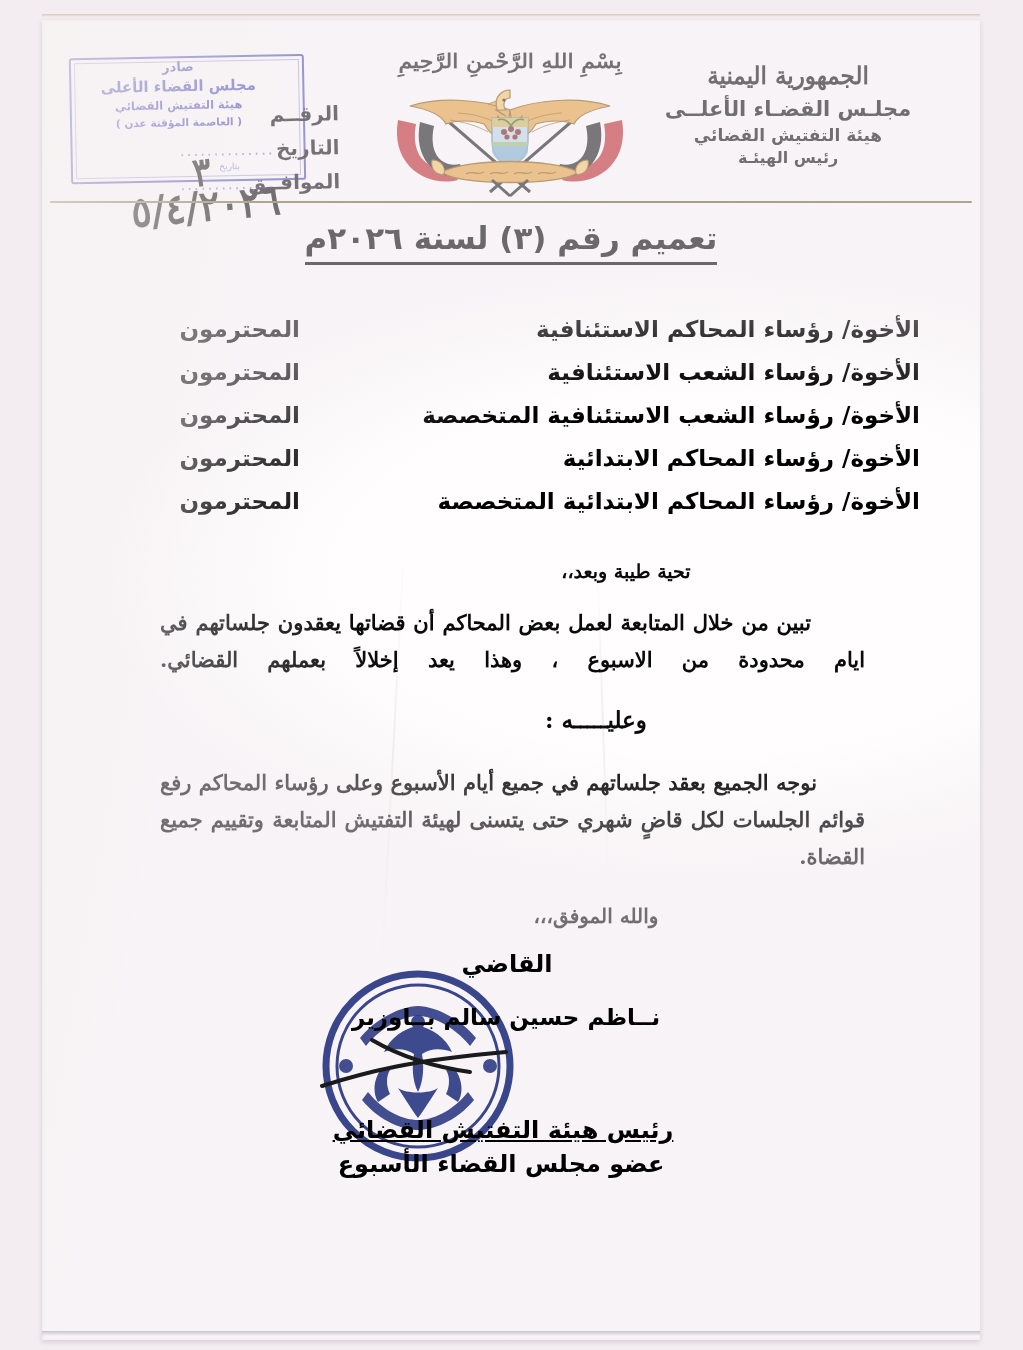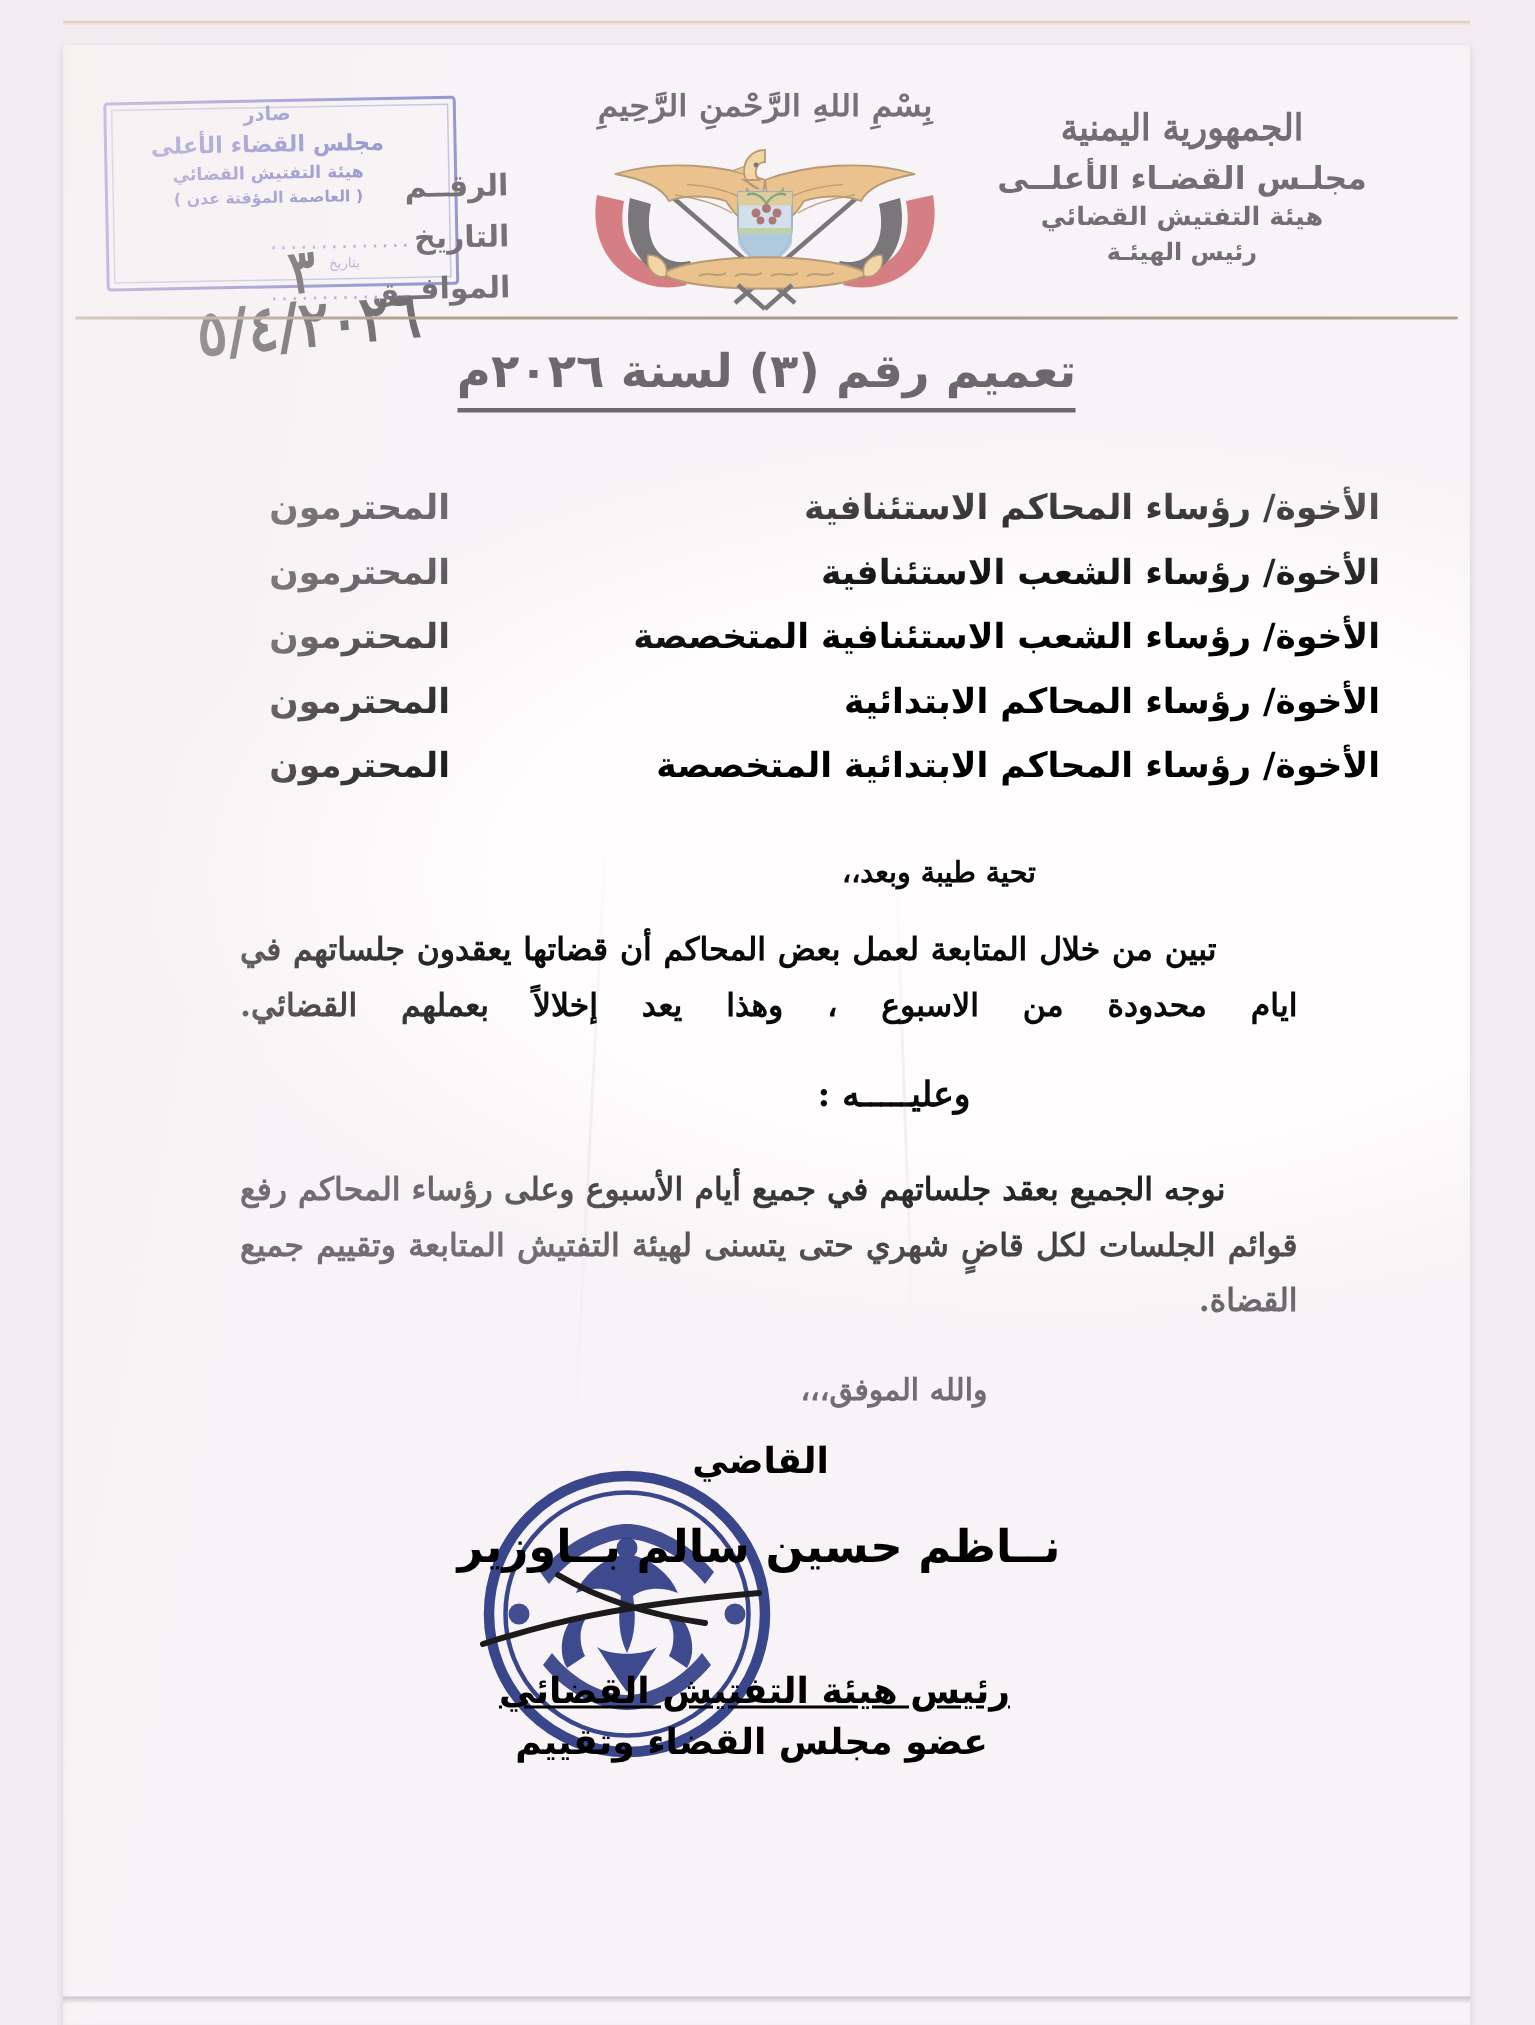--- a/index.html
+++ b/index.html
@@ -11,21 +11,21 @@
   body {
     width: 1023px; height: 1350px;
     position: relative;
     overflow: hidden;
     font-family: "DejaVu Sans", "Liberation Sans", sans-serif;
   }
 
   
   #paper {
     position: absolute;
-    left: 42px; top: 30px;
+    left: 42px; top: 20px;
     width: 938px; height: 1320px;
     background: #fffdfd;
     box-shadow: 0 2px 5px rgba(90,70,85,.18),
                 1px 0 3px rgba(120,100,115,.12) inset;
   }
   #paper::after{
     content:"";
     position:absolute; left:0; top:0; right:0; bottom:0;
     background:
       radial-gradient(ellipse 600px 300px at 70% 42%, rgba(255,255,255,0) 60%, rgba(238,232,238,.45) 100%),
@@ -242,21 +242,21 @@
   }
   .sig-line{
     text-align:center;
     color:#000;
     font-weight:900;
     white-space:nowrap;
     position:relative;
     z-index:3;
   }
   .sig-role{ font-size:24px; margin-left:-8px; margin-bottom:26px; letter-spacing:1px; }
-  .sig-name{ font-size:30px; letter-spacing:2.5px; margin-bottom:64px; margin-left:-10px; }
+  .sig-name{ font-size:23px; letter-spacing:2.5px; margin-bottom:86px; margin-left:-10px; }
   .sig-title1{ font-size:24px; letter-spacing:1.5px; margin-bottom:6px; margin-left:-16px;text-decoration:underline; }
   .sig-title2{ font-size:24px; letter-spacing:1.5px; margin-left:-20px; }
 
   
   #seal{
     position:absolute;
     left:278px; top:948px;
     width:196px; height:196px;
     z-index:2;
     opacity:.93;
@@ -414,21 +414,21 @@
 
   <div id="closing">والله الموفق،،،</div>
 
   <div class="crease crease-a"></div>
   <div class="crease crease-b"></div>
 
   <div id="signature">
     <div class="sig-line sig-role">القاضي</div>
     <div class="sig-line sig-name">نــاظم حسين سالم بــاوزير</div>
     <div class="sig-line sig-title1">رئيس هيئة التفتيش القضائي</div>
-    <div class="sig-line sig-title2">عضو مجلس القضاء وتقييم</div>
+    <div class="sig-line sig-title2">عضو مجلس القضاء الأسبوع</div>
   </div>
 
   <svg id="seal" viewBox="0 0 196 196">
     <g stroke="#1b2a7a" fill="none" opacity=".92">
       <circle cx="98" cy="98" r="92" stroke-width="7"></circle>
       <circle cx="98" cy="98" r="81" stroke-width="3"></circle>
     </g>
 
     <g fill="#1b2a7a" opacity=".9">
       <path d="M98 58 C 84 60, 70 70, 64 84 C 74 80, 86 80, 94 86

